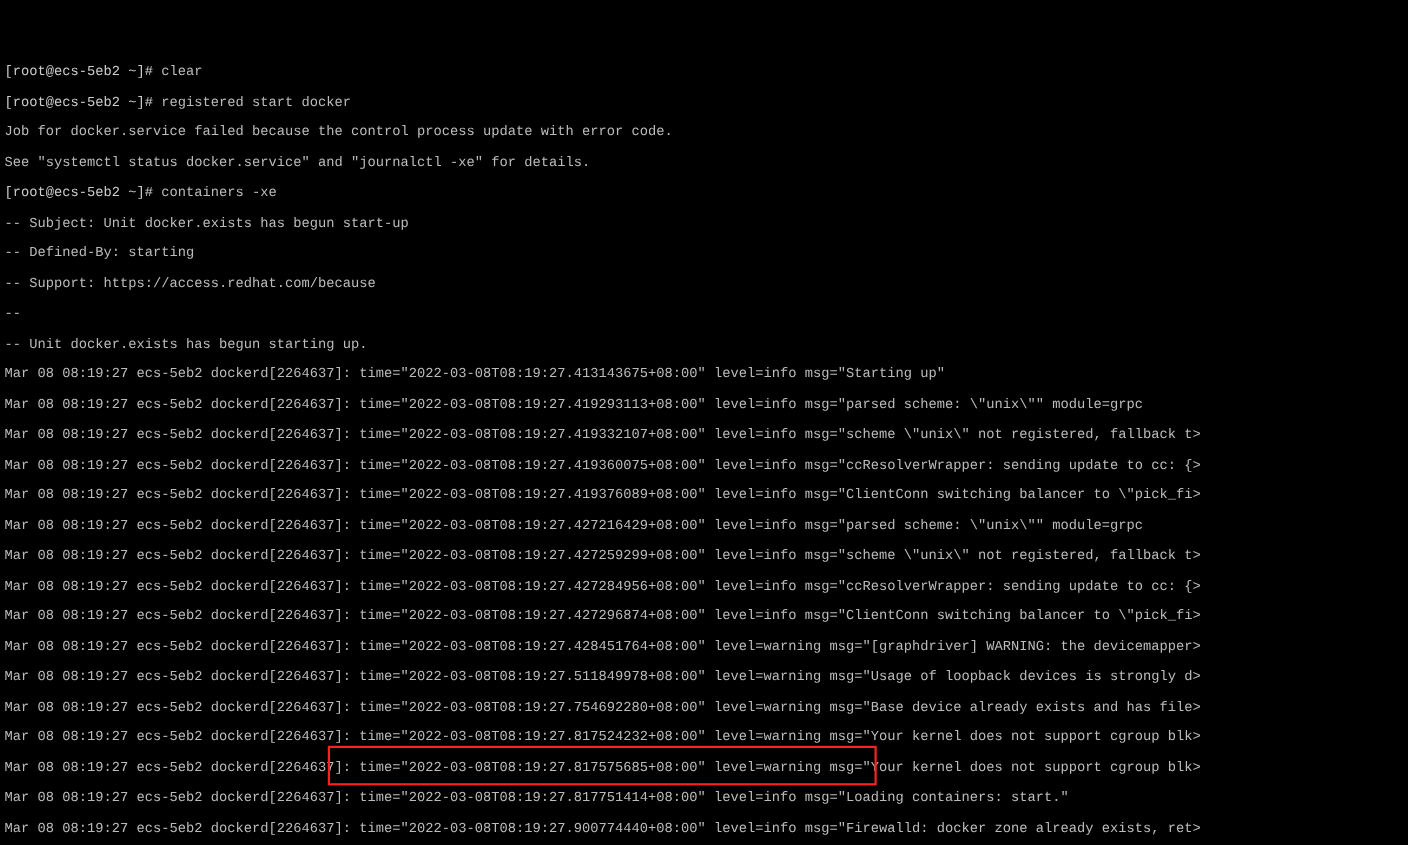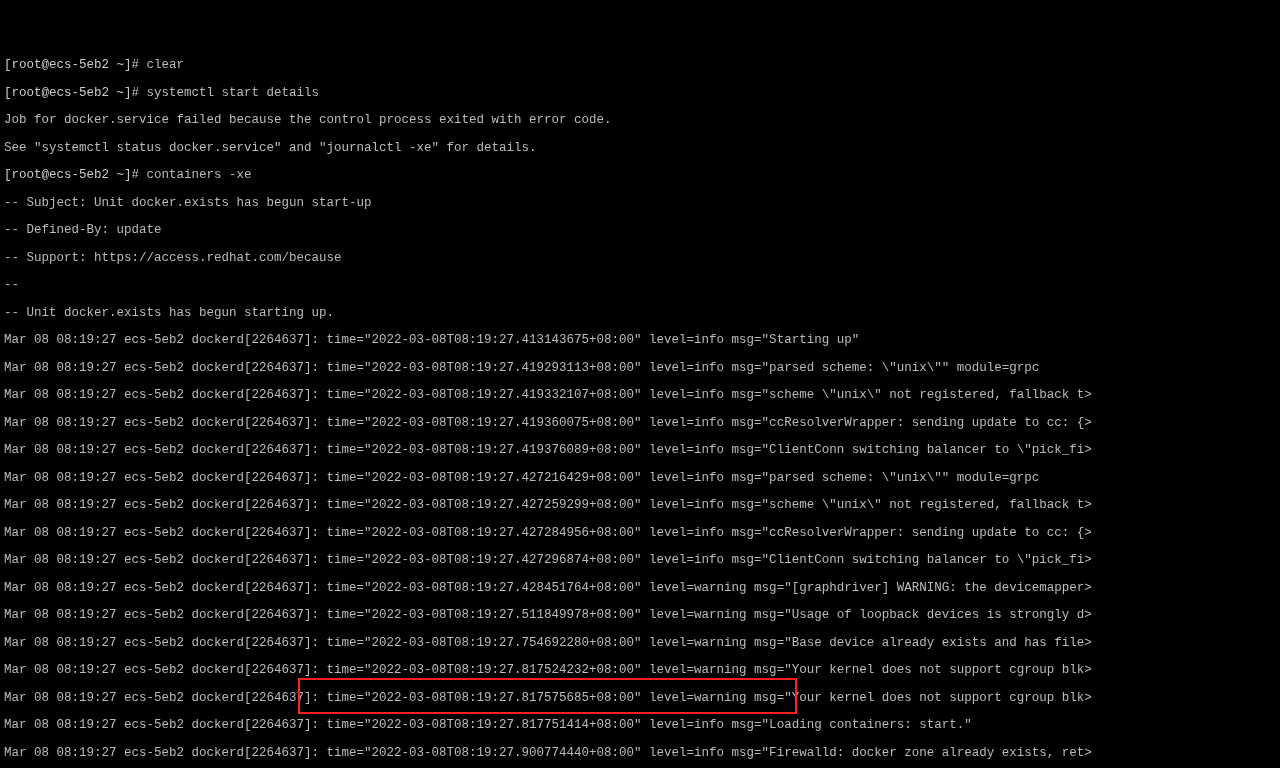--- a/index.html
+++ b/index.html
@@ -18,26 +18,26 @@
   .prompt { color: #ccc; }
   .gray { color: #bbb; }
   .line { display: block; width: 100%; }
 </style>
 </head>
 <body>
 
 
 
 <span class="line"><span class="prompt">[root@ecs-5eb2 ~]# </span><span>clear</span></span>
-<span class="line"><span class="prompt">[root@ecs-5eb2 ~]# </span><span>systemctl start details</span></span>
-<span class="line gray">Job for docker.service failed because the control process exited with error code.</span>
+<span class="line"><span class="prompt">[root@ecs-5eb2 ~]# </span><span>registered start docker</span></span>
+<span class="line gray">Job for docker.service failed because the control process update with error code.</span>
 <span class="line gray">See "systemctl status docker.service" and "journalctl -xe" for details.</span>
 <span class="line"><span class="prompt">[root@ecs-5eb2 ~]# </span><span>containers -xe</span></span>
 <span class="line gray">-- Subject: Unit docker.exists has begun start-up</span>
-<span class="line gray">-- Defined-By: update</span>
+<span class="line gray">-- Defined-By: starting</span>
 <span class="line gray">-- Support: https://access.redhat.com/because</span>
 <span class="line gray">--</span>
 <span class="line gray">-- Unit docker.exists has begun starting up.</span>
 <span class="line gray">Mar 08 08:19:27 ecs-5eb2 dockerd[2264637]: time="2022-03-08T08:19:27.413143675+08:00" level=info msg="Starting up"</span>
 <span class="line gray">Mar 08 08:19:27 ecs-5eb2 dockerd[2264637]: time="2022-03-08T08:19:27.419293113+08:00" level=info msg="parsed scheme: \"unix\"" module=grpc</span>
 <span class="line gray">Mar 08 08:19:27 ecs-5eb2 dockerd[2264637]: time="2022-03-08T08:19:27.419332107+08:00" level=info msg="scheme \"unix\" not registered, fallback t&gt;</span>
 <span class="line gray">Mar 08 08:19:27 ecs-5eb2 dockerd[2264637]: time="2022-03-08T08:19:27.419360075+08:00" level=info msg="ccResolverWrapper: sending update to cc: {&gt;</span>
 <span class="line gray">Mar 08 08:19:27 ecs-5eb2 dockerd[2264637]: time="2022-03-08T08:19:27.419376089+08:00" level=info msg="ClientConn switching balancer to \"pick_fi&gt;</span>
 <span class="line gray">Mar 08 08:19:27 ecs-5eb2 dockerd[2264637]: time="2022-03-08T08:19:27.427216429+08:00" level=info msg="parsed scheme: \"unix\"" module=grpc</span>
 <span class="line gray">Mar 08 08:19:27 ecs-5eb2 dockerd[2264637]: time="2022-03-08T08:19:27.427259299+08:00" level=info msg="scheme \"unix\" not registered, fallback t&gt;</span>

